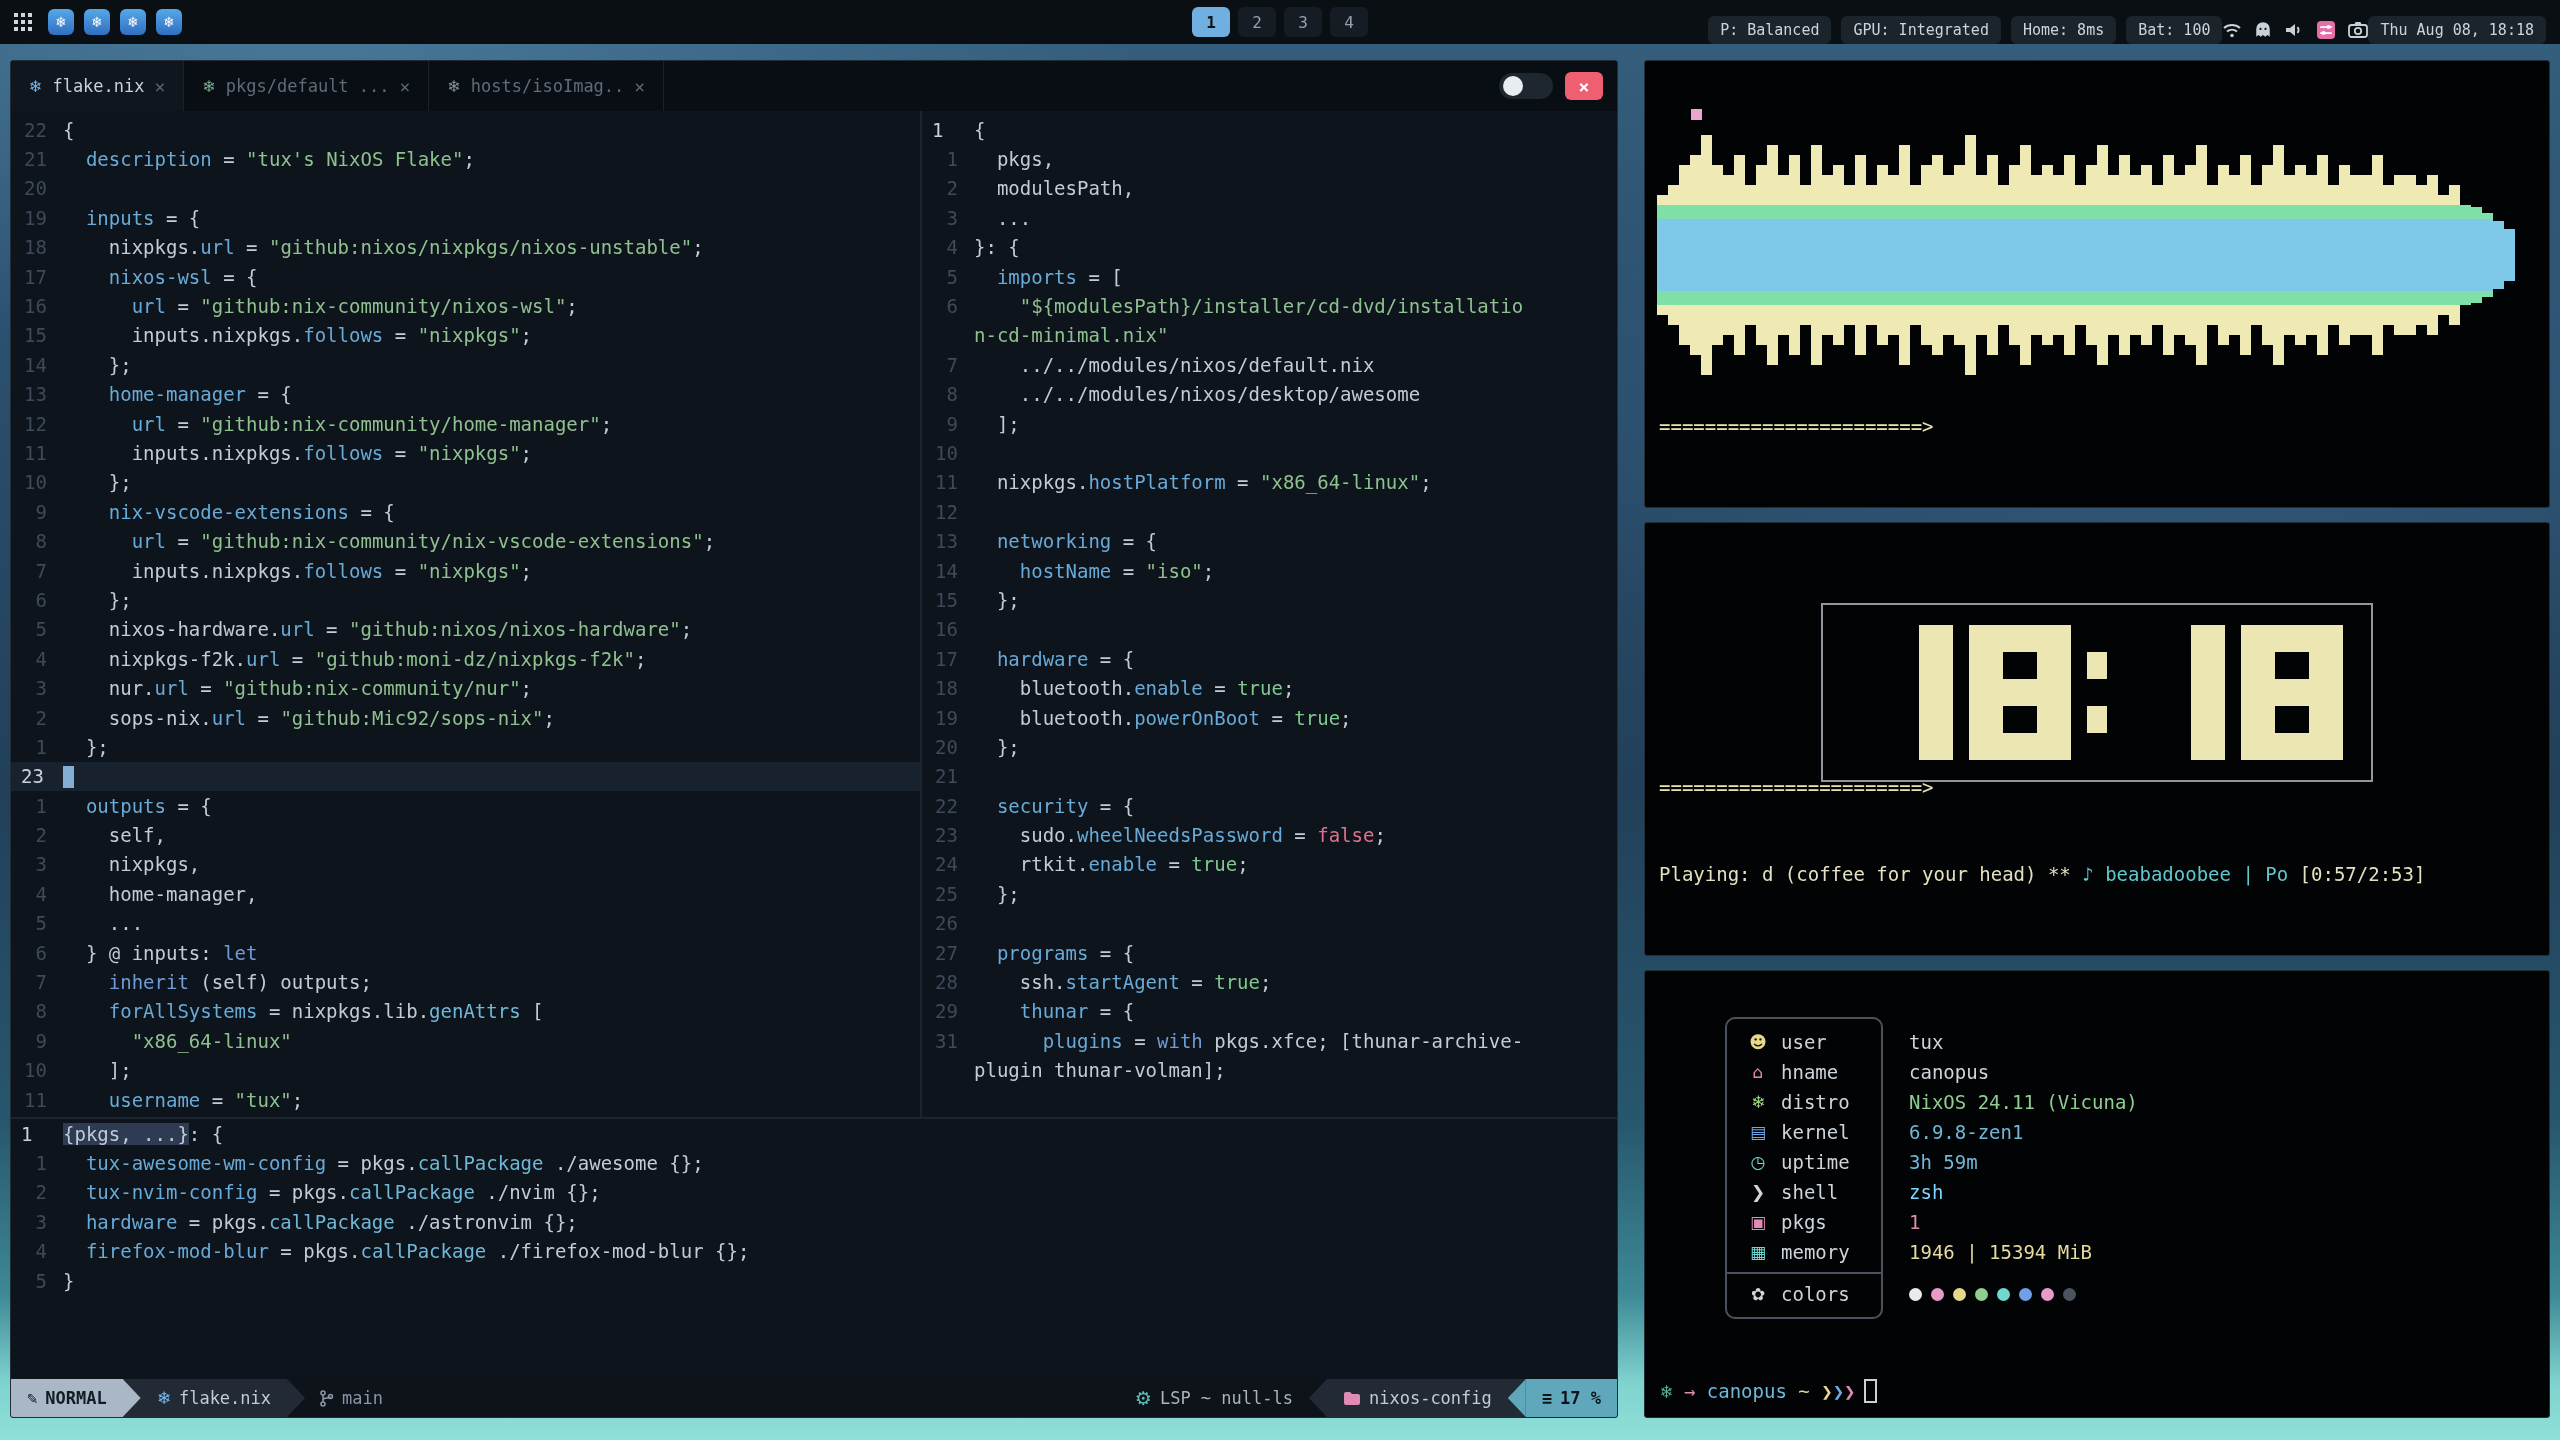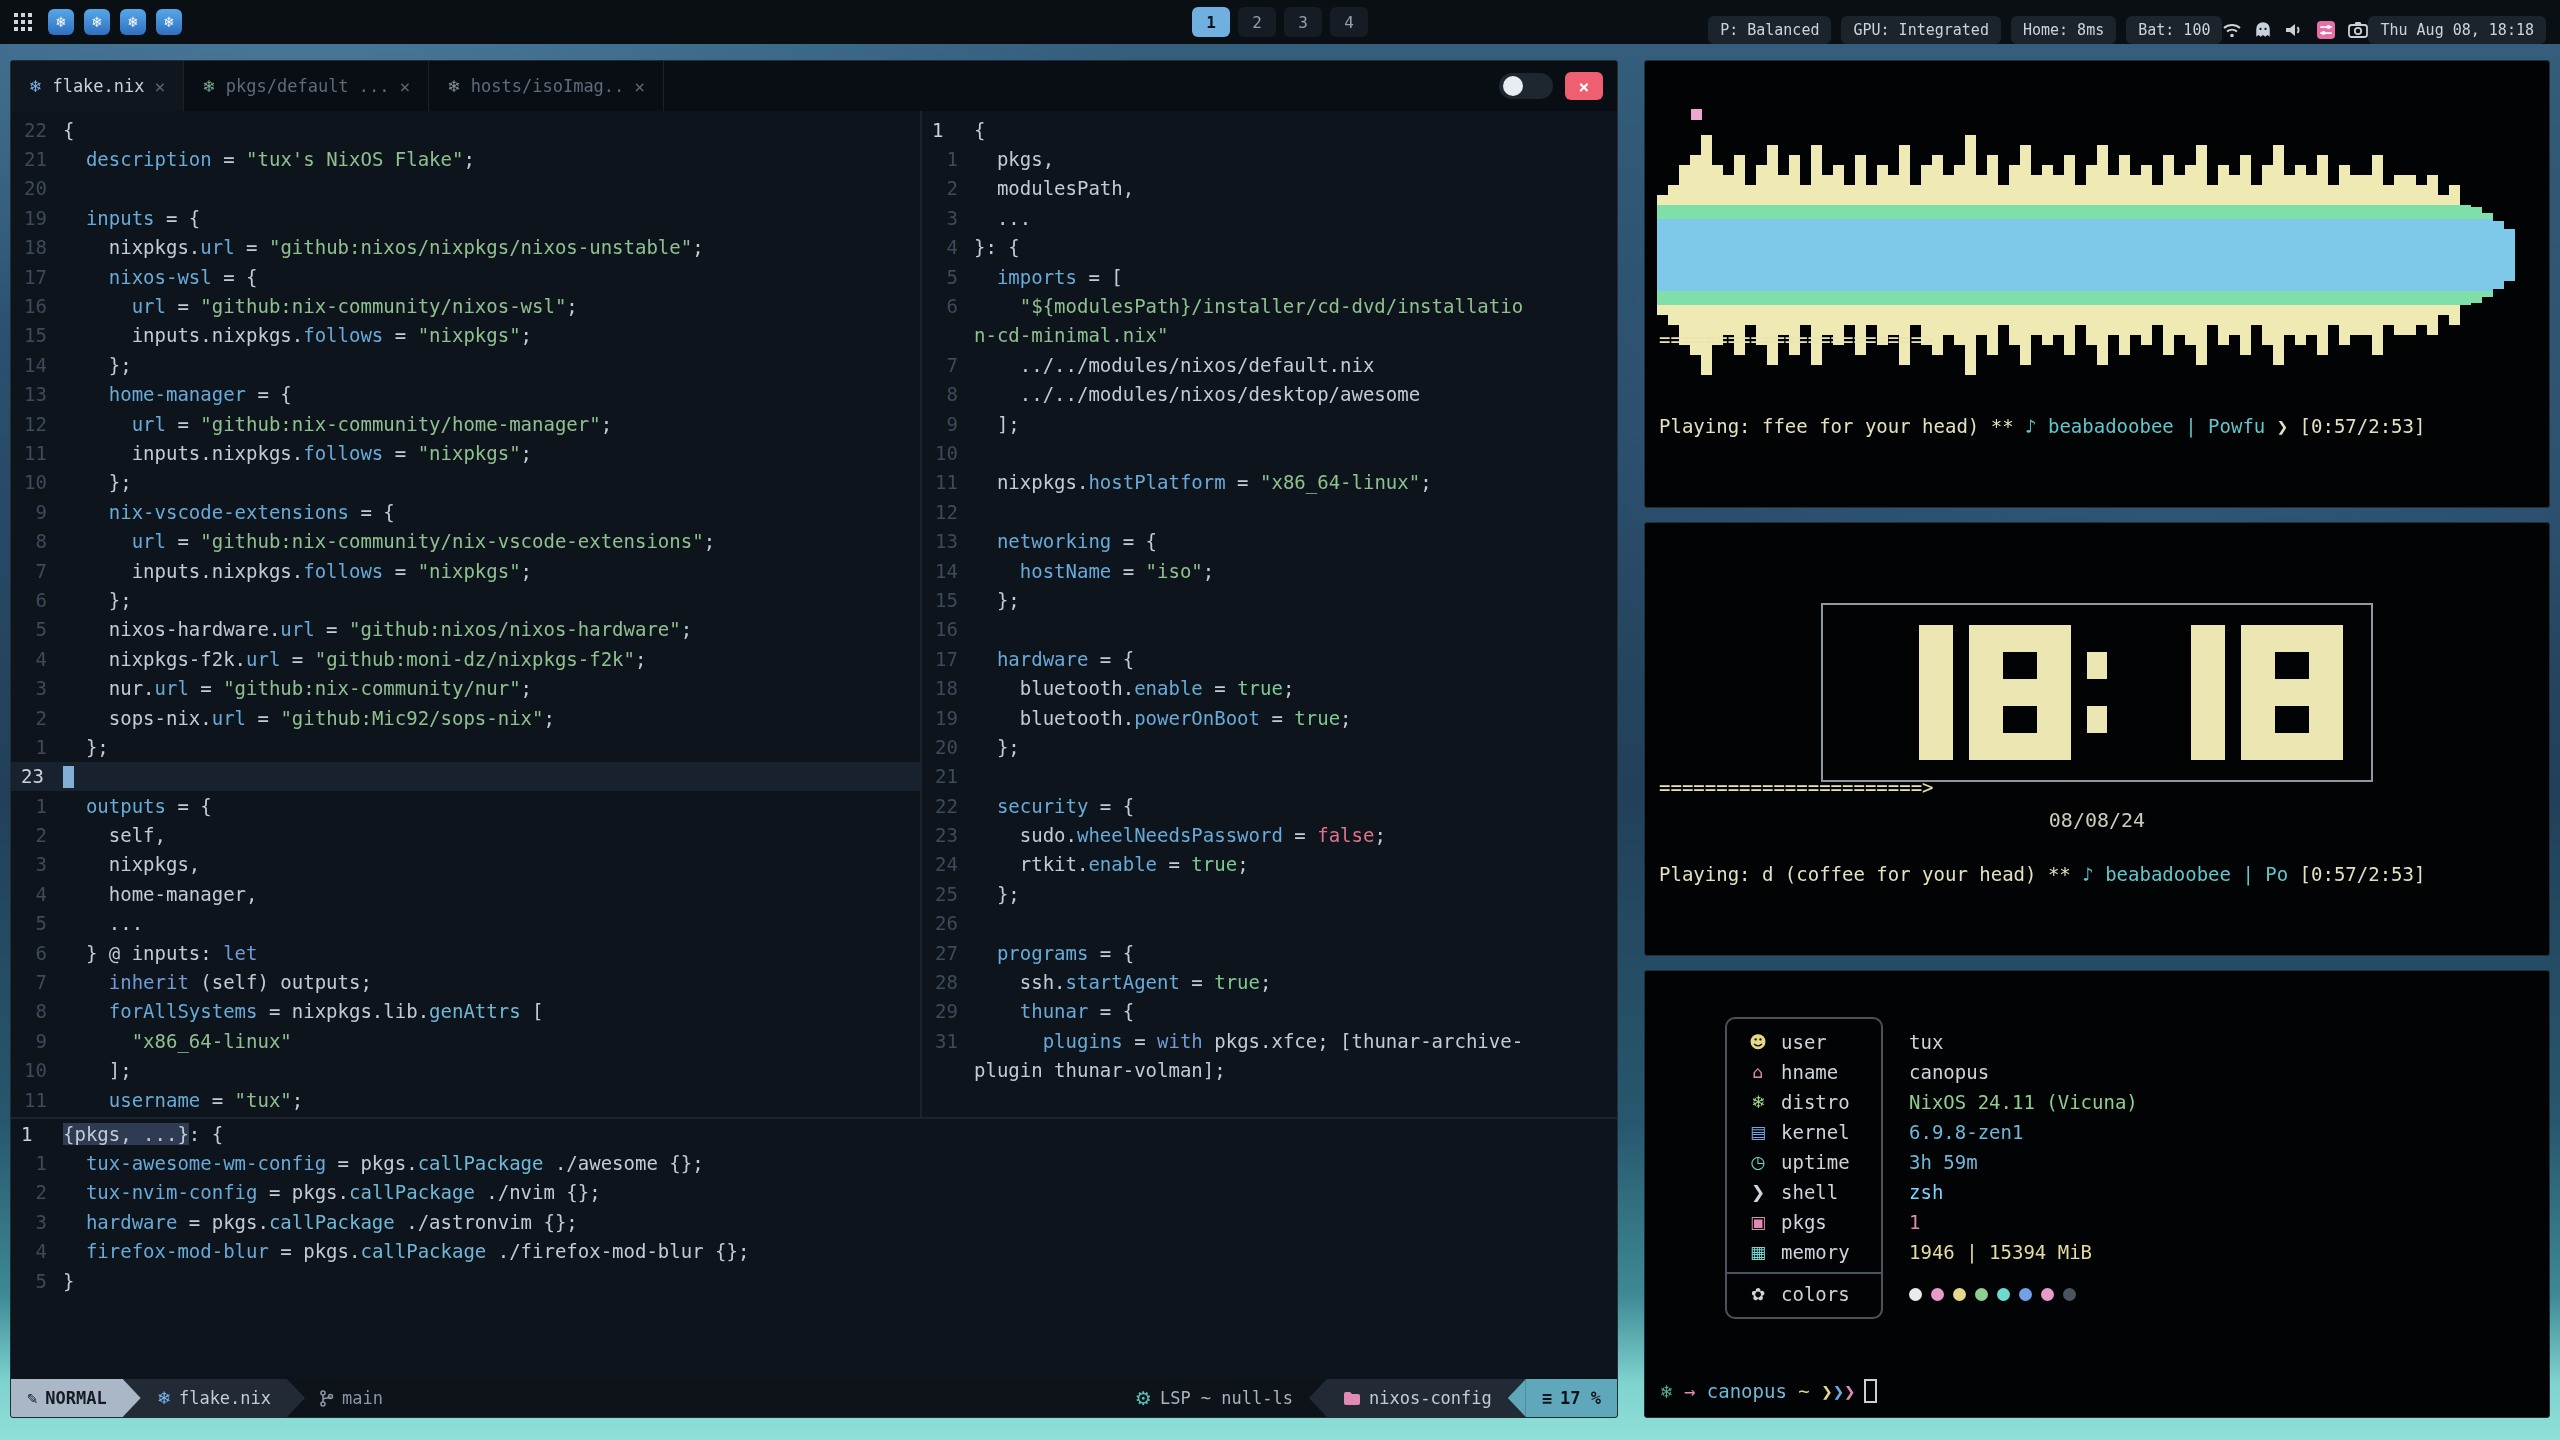--- a/index.html
+++ b/index.html
@@ -885,21 +885,20 @@
         <div class="wseg cream" style="height: 0px;"></div>
         <div class="wseg green" style="height: 0px;"></div>
         <div class="wseg cyan" style="height: 52px;"></div>
         <div class="wseg green" style="height: 0px;"></div>
         <div class="wseg cream" style="height: 0px;"></div>
       </div>
     </div>
   <div class="pinkpx"></div>
   <div class="term-lines">
     <div class="progress">=======================&gt;</div>
-    <div id="vis-playing"><span style="color: rgb(228, 224, 192);">Playing: </span><span style="color: rgb(228, 224, 192);">ffee for your head) ** </span><span style="color: rgb(95, 200, 204);">♪ beabadoobee | Powfu</span><span style="color: rgb(228, 224, 192);"> ❯ </span><span style="color: rgb(228, 224, 192);">[0:57/2:53]</span></div>
   </div>
 </div>
 
 <div class="win" id="clockwin">
   <div class="clock-box">
     <div class="clock-digits">
         <div class="digit">
           <div class="drow">
             <div class="dcell"></div>
             <div class="dcell"></div>
@@ -1019,21 +1018,20 @@
             <div class="dcell on"></div>
           </div>
           <div class="drow">
             <div class="dcell on"></div>
             <div class="dcell on"></div>
             <div class="dcell on"></div>
           </div>
         </div>
       </div>
   </div>
-  <div class="clock-date">08/08/24</div>
   <div class="term-lines">
     <div class="progress">=======================&gt;</div>
     <div id="clock-playing"><span style="color: rgb(228, 224, 192);">Playing: </span><span style="color: rgb(228, 224, 192); text-align: right;">d (coffee for your head) ** </span><span style="color: rgb(95, 200, 204);">♪ beabadoobee | Po</span><span style="color: rgb(228, 224, 192);"> </span><span style="color: rgb(228, 224, 192);">[0:57/2:53]</span></div>
   </div>
 </div>
 
 <div class="win" id="fetchwin">
   <div class="fetch-wrap">
     <div class="fetch-box" id="fetch-box">
         <div class="fetch-row">

